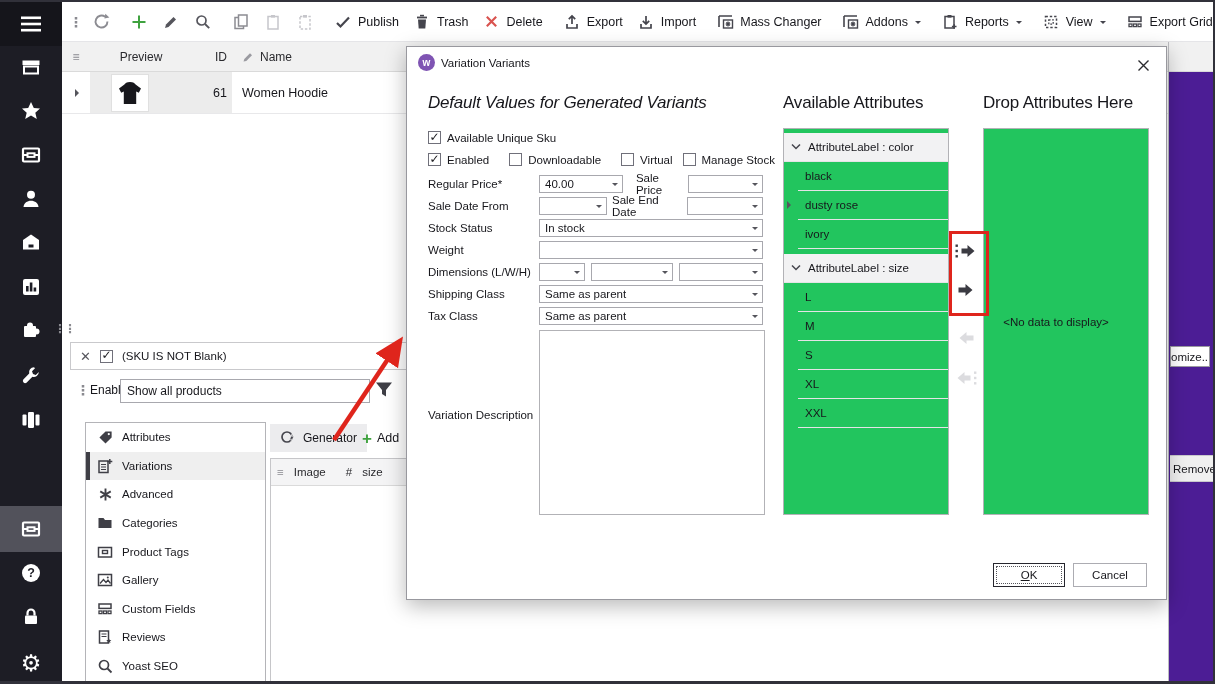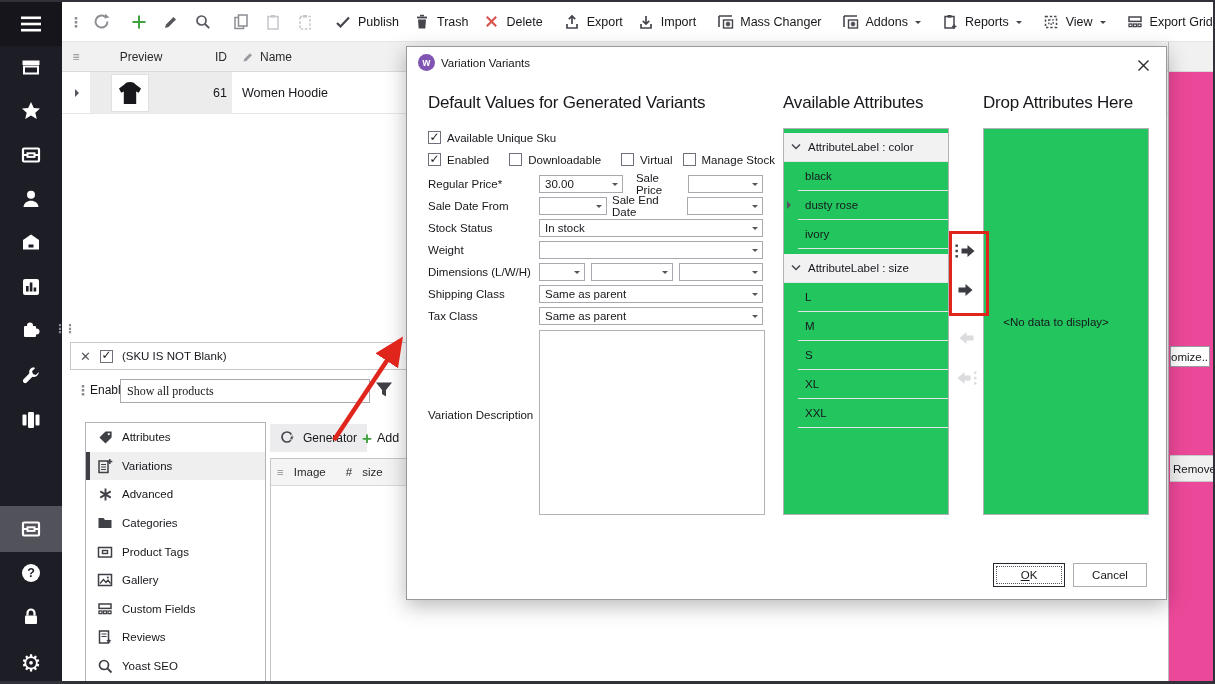--- a/index.html
+++ b/index.html
@@ -32,40 +32,40 @@
   .cell-gray{background:#ececec;}
   .thumb{width:38px;height:38px;background:#fff;border:1px solid #e0e0e0;margin-left:21px;display:flex;align-items:center;justify-content:center;box-sizing:border-box;}
   .row-marker{width:0;height:0;border:4.5px solid transparent;border-left-color:#55555c;margin-left:6px;}
   
   #gridHandle{left:54px;top:320px;color:#8a8a90;font-size:12px;font-weight:bold;letter-spacing:-2px;z-index:6;}
   #skuRow{left:70px;top:340px;width:337px;height:28px;border:1px solid #c9c9cc;background:#fff;display:flex;align-items:center;gap:9px;padding:0 9px;font-size:11.5px;box-sizing:border-box;z-index:2;}
   .x-glyph{color:#55555c;font-size:13px;cursor:pointer;}
   #filterRow{left:70px;top:374px;right:0;height:30px;z-index:2;}
   .flt-label{position:absolute;left:20px;top:7px;font-size:12px;}
   .flt-input{position:absolute;left:50px;top:3px;width:250px;height:24px;border:1px solid #a8a8ae;background:#fff;font-size:12px;
-             font-family:Liberation Serif, serif;padding:0 6px;box-sizing:border-box;color:#17171c;}
+             font-family:Liberation Sans, sans-serif;padding:0 6px;box-sizing:border-box;color:#17171c;}
   
   .cb{width:13px;height:13px;background:#fff;border:1px solid #70707a;display:inline-flex;align-items:center;justify-content:center;
       box-sizing:border-box;flex:none;cursor:pointer;}
   .cb.checked::after{content:"\2713";font-size:12px;font-weight:bold;color:#17171c;line-height:1;margin-top:-2px;}
   
   #tabsPanel{left:85px;top:420px;width:181px;height:260px;border:1px solid #b4b4b8;background:#fff;box-sizing:border-box;z-index:2;}
   .tab{height:28.6px;display:flex;align-items:center;gap:9px;padding-left:11px;font-size:11.5px;position:relative;cursor:pointer;}
   .tab.selected{background:#efefef;}
   .tab.selected::before{content:"";position:absolute;left:0;top:0;bottom:0;width:4px;background:#3f3f46;}
   .tab-ico{width:16px;height:16px;display:flex;align-items:center;justify-content:center;flex:none;}
   
   #genBtn{left:270px;top:422px;height:28px;background:#ececee;display:flex;align-items:center;gap:7px;padding:0 10px;font-size:12px;cursor:pointer;z-index:2;}
   #addBtn{left:362px;top:422px;height:28px;display:flex;align-items:center;gap:5px;font-size:12.5px;cursor:pointer;z-index:2;}
   .plus-green{color:#3fa23f;font-size:17px;font-weight:bold;line-height:1;}
   #varGrid{left:270px;top:456px;width:137px;height:227px;border:1px solid #c6c6c9;border-right:none;background:#fff;box-sizing:border-box;z-index:2;}
   .vg-head{display:flex;height:26px;background:#f4f4f5;border-bottom:1px solid #dadada;align-items:center;font-size:11.5px;color:#2a2a2e;gap:10px;padding-left:6px;}
   .vg-img{width:42px;overflow:hidden;white-space:nowrap;}
   
-  #rightStrip{left:1168px;top:40px;right:0;bottom:0;background:#ec4899;border-left:1px solid #bcbcc0;z-index:3;box-sizing:border-box;}
+  #rightStrip{left:1168px;top:40px;right:0;bottom:0;background:#4c1d95;border-left:1px solid #bcbcc0;z-index:3;box-sizing:border-box;}
   .rs-head{position:absolute;left:0;right:0;top:0;height:29px;background:#f1f1f1;border-bottom:1px solid #dadada;}
   .rs-custom{position:absolute;left:1px;top:304px;right:3px;height:19px;border:1px solid #9a9aa0;background:#fff;font-size:11.5px;
              display:flex;align-items:center;overflow:hidden;white-space:nowrap;cursor:pointer;}
   .rs-remove{position:absolute;left:1px;top:413px;right:0;height:25px;background:#f0f0f0;border-top:1px solid #c9c9cc;border-bottom:1px solid #c9c9cc;
              font-size:11.5px;display:flex;align-items:center;padding-left:3px;overflow:hidden;white-space:nowrap;cursor:pointer;}
   
   #dialog{left:406px;top:44px;width:761px;height:554px;background:#fff;border:1px solid #98989e;
           box-shadow:0 6px 20px rgba(0,0,0,.28);box-sizing:border-box;z-index:20;}
   .dlg-title{position:absolute;left:34px;top:10px;font-size:11.5px;}
   .woo{position:absolute;left:11px;top:7px;width:17px;height:17px;border-radius:50%;background:#7f54b3;display:flex;align-items:center;justify-content:center;
@@ -509,41 +509,41 @@
 
   <div id="dialog" class="abs">
     <span class="woo">w</span>
     <span class="dlg-title">Variation Variants</span>
     <span class="dlg-close">
         <svg width="13" height="13" viewBox="0 0 13 13">
           <path d="M1.5 1.5l10 10M11.5 1.5l-10 10" stroke="#2a2a2e" stroke-width="1.4"></path>
         </svg>
       </span>
 
-    <span class="dlg-h" style="left:21px;top:46px;">Default Values for Generated Variants</span>
+    <span class="dlg-h" style="left:21px;top:46px;font-style:italic;">Default Values for Generated Variants</span>
 
     <div class="cbrow" style="left:21px;top:84px;">
       <span class="cb checked"></span>
       <span>Available Unique Sku</span>
     </div>
     <div class="cbrow" style="left:21px;top:106px;">
       <span class="cb checked"></span>
       <span style="margin-right:14px">Enabled</span>
       <span class="cb"></span>
       <span style="margin-right:14px">Downloadable</span>
       <span class="cb"></span>
       <span style="margin-right:4px">Virtual</span>
       <span class="cb"></span>
       <span>Manage Stock</span>
     </div>
 
     <div class="frow" style="left:21px;top:128px;width:335px;">
       <span class="flabel" style="width:111px">Regular Price*</span>
       <span class="dd" style="width:94px">
-          <span>30.00</span>
+          <span>40.00</span>
           <span class="dd-caret"></span>
         </span>
       <span class="flabel" style="margin-left:13px;width:52px">Sale Price</span>
       <span class="dd" style="width:84px;margin-left:auto">
           <span></span>
           <span class="dd-caret"></span>
         </span>
     </div>
     <div class="frow" style="left:21px;top:150px;width:335px;">
       <span class="flabel" style="width:111px">Sale Date From</span>

